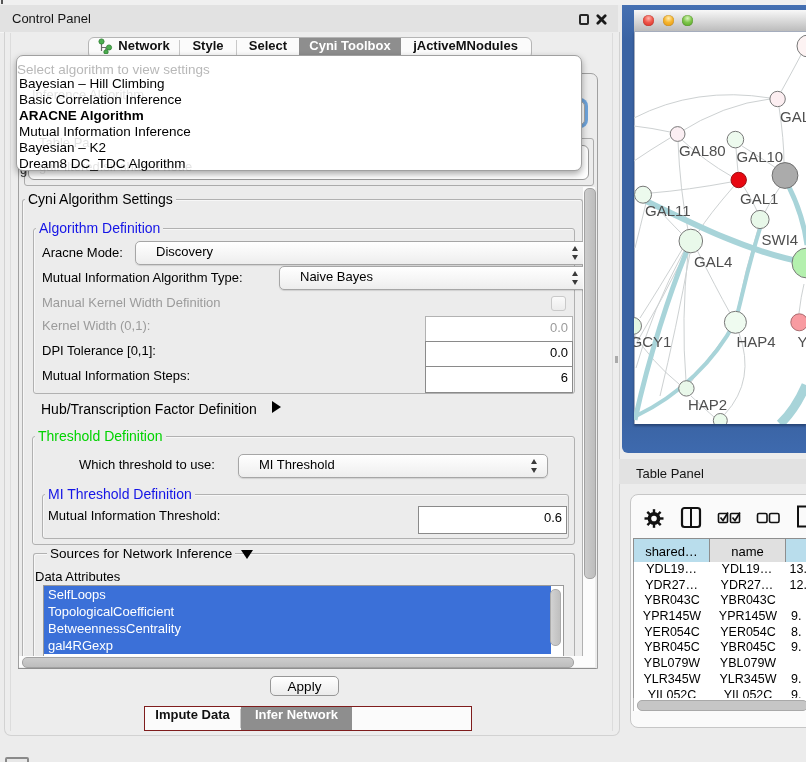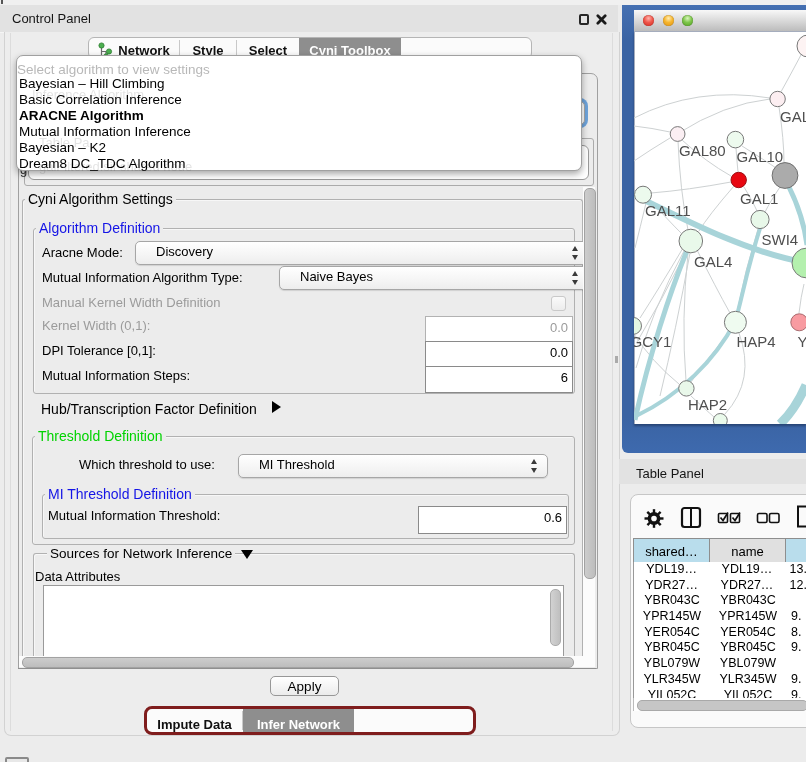--- a/index.html
+++ b/index.html
@@ -8,21 +8,21 @@
   .gb{position:absolute;border:1px solid #b1b1b1;border-radius:3px;box-shadow:inset 1px 1px 0 rgba(255,255,255,.6)}
   .gb>span{position:absolute;top:-8px;left:2px;background:#ececec;padding:0 3px;font-size:14px;line-height:15px;white-space:nowrap}
   .cb{position:absolute;background:linear-gradient(#ffffff,#f3f3f3 70%,#ededed);border:1px solid #a6a6a6;border-radius:5px;font-size:13px;color:#000;line-height:19px;padding-left:20px;box-shadow:0 1px 1px rgba(0,0,0,.12)}
   .arru{position:absolute;right:10px;top:50%;margin-top:-7px;width:0;height:0;border-left:3.5px solid transparent;border-right:3.5px solid transparent;border-bottom:5px solid #3a3a3a}
   .arrd{position:absolute;right:10px;top:50%;margin-top:2px;width:0;height:0;border-left:3.5px solid transparent;border-right:3.5px solid transparent;border-top:5px solid #3a3a3a}
   .tf{position:absolute;background:#fff;border:1px solid #8a8a8a;font-size:13px;text-align:right;padding:3px 4px 0 0;color:#000}
   .lb{position:absolute;font-size:13px;font-weight:normal;white-space:nowrap;color:#000}
   .pl{position:absolute;font-size:13.5px;white-space:nowrap;color:#000}
   .ghost{position:absolute;font-size:13px;color:rgba(40,40,40,0.13);white-space:nowrap}
   .popitem{position:absolute;left:2px;font-size:13.5px;white-space:nowrap;color:#000}
-  .seg{height:100%;display:flex;align-items:flex-end;justify-content:center;font-size:13px;font-weight:bold;color:#111}
+  .seg{height:100%;display:flex;align-items:flex-start;justify-content:center;font-size:13px;font-weight:bold;color:#111}
 </style>
 </head>
 <body>
 
 <div class="abs" style="left:0;top:0;width:806px;height:5px;background:#f0f0f0"></div>
 <div class="abs" style="left:1px;top:0;width:2px;height:4px;background:#555"></div>
 <div class="abs" style="left:0;top:5px;width:618px;height:27px;background:#e2e2e2;border-bottom:1px solid #f5f5f5"></div>
 <div class="abs" style="left:12px;top:11px;font-size:13px;color:#151515">Control Panel</div>
 <div class="abs" style="left:579px;top:14px;width:6px;height:7px;border:2px solid #262626;border-radius:2px"></div>
 <svg class="abs" style="left:596px;top:14px" width="11" height="11" viewBox="0 0 12 12">
@@ -38,20 +38,21 @@
         <path d="M3.5 5 L3.5 13 M3.5 9.5 L8 9.5 M8 9.5 L8 13" stroke="#6b6b6b" stroke-width="1.2" fill="none"></path>
         <circle cx="3.5" cy="3.5" r="2.6" fill="#4caf50" stroke="#2e7d32" stroke-width="0.8"></circle>
         <circle cx="11" cy="9.5" r="2.6" fill="#4caf50" stroke="#2e7d32" stroke-width="0.8"></circle>
         <circle cx="8" cy="14" r="2.2" fill="#4caf50" stroke="#2e7d32" stroke-width="0.8"></circle>
       </svg>Network</div>
   <div style="width:1px;background:#c9c9c9;margin:2px 0"></div>
   <div class="seg" style="width:56px">Style</div>
   <div style="width:1px;background:#c9c9c9;margin:2px 0"></div>
   <div class="seg" style="width:62px">Select</div>
   <div class="seg" style="width:102px;background:#8e8e8e;color:#fff">Cyni Toolbox</div>
+  <div class="seg" style="width:129px">jActiveMNodules</div>
 </div>
 
 <div class="abs" style="left:18px;top:73px;width:578px;height:594px;border:1px solid #a0a0a0;border-radius:7px 7px 0 0;background:#ececec"></div>
 
 <div class="abs" style="left:200px;top:101px;width:383px;height:22px;background:#fff;border:1px solid #a6a6a6;border-radius:5px;box-shadow:0 0 0 3px rgba(96,155,216,0.9)"></div>
 <div class="abs" style="left:24px;top:138px;width:568px;height:46px;border:1px solid #ababab;border-radius:3px"></div>
 <div class="abs" style="left:28px;top:145px;width:559px;height:33px;background:#fff;border:1px solid #9a9a9a;border-radius:6px"></div>
 <div class="abs" style="left:20px;top:162px;font-size:13px;color:#333">g</div>
 
 <div class="gb" style="left:22px;top:199px;width:559px;height:460px;border-bottom:none">
@@ -87,32 +88,33 @@
 </div>
 <div class="lb" style="left:48px;top:508px">Mutual Information Threshold:</div>
 <div class="tf" style="left:418px;top:506px;width:143px;height:23px">0.6</div>
 
 <div class="gb" style="left:33px;top:553px;width:540px;height:113px;border-bottom:none">
   <span style="left:13px;font-size:13.5px">Sources for Network Inference</span>
 </div>
 <div class="abs" style="left:241px;top:550px;width:0;height:0;border-left:6.5px solid transparent;border-right:6.5px solid transparent;border-top:9px solid #000"></div>
 <div class="lb" style="left:35px;top:569px">Data Attributes</div>
 <div class="abs" style="left:43px;top:585px;width:519px;height:72px;background:#fff;border:1px solid #9a9a9a;overflow:hidden">
+  <div style="width:503px;background:#3b70d8;color:#fff;font-size:13px;line-height:17px;padding-left:4px">SelfLoops<br>TopologicalCoefficient<br>BetweennessCentrality<br>gal4RGexp</div>
   <div style="position:absolute;left:506px;top:3px;width:9px;height:55px;background:linear-gradient(90deg,#d2d2d2,#bfbfbf);border:1px solid #ababab;border-radius:5px"></div>
 </div>
 
 <div class="abs" style="left:19px;top:656px;width:576px;height:11px;background:#fcfcfc"></div>
 <div class="abs" style="left:22px;top:657px;width:550px;height:9px;background:linear-gradient(#cdcdcd,#bdbdbd);border:1px solid #a2a2a2;border-radius:5px"></div>
 <div class="abs" style="left:583px;top:187px;width:12px;height:469px;background:#fcfcfc"></div>
 <div class="abs" style="left:584px;top:188px;width:10px;height:389px;background:linear-gradient(90deg,#cdcdcd,#bdbdbd);border:1px solid #a2a2a2;border-radius:5px"></div>
 <div class="abs" style="left:18px;top:668px;width:578px;height:1px;background:#8f8f8f"></div>
 
 <div class="abs" style="left:270px;top:676px;width:67px;height:18px;background:linear-gradient(#ffffff,#ebebeb);border:1px solid #979797;border-radius:5px;font-size:13.5px;display:flex;align-items:center;justify-content:center">Apply</div>
 
-<div class="abs" style="left:144px;top:706px;width:326px;height:23px;background:#fbfbfb;border:3px solid #7f1d1d;border-radius:8px;display:flex;overflow:hidden">
+<div class="abs" style="left:144px;top:706px;width:326px;height:23px;background:#fbfbfb;border:1px solid #7f1d1d;border-radius:0;display:flex;overflow:hidden">
   <div class="seg" style="width:95px">Impute Data</div>
   <div style="width:1px;background:#c9c9c9;margin:2px 0"></div>
   <div class="seg" style="width:111px;background:#8e8e8e;color:#fff">Infer Network</div>
 </div>
 
 <div class="abs" style="left:5px;top:757px;width:20px;height:16px;border:2px solid #8a8a8a;border-radius:2px;background:#e8e8e8"></div>
 
 <div class="abs" style="left:615px;top:356px;width:3px;height:7px;background:#aaa"></div>
 
 <div class="abs" style="left:16px;top:55px;width:564px;height:114px;background:#ffffff;border:1px solid #a0a0a0;border-radius:7px;box-shadow:0 3px 7px rgba(0,0,0,0.35)">

